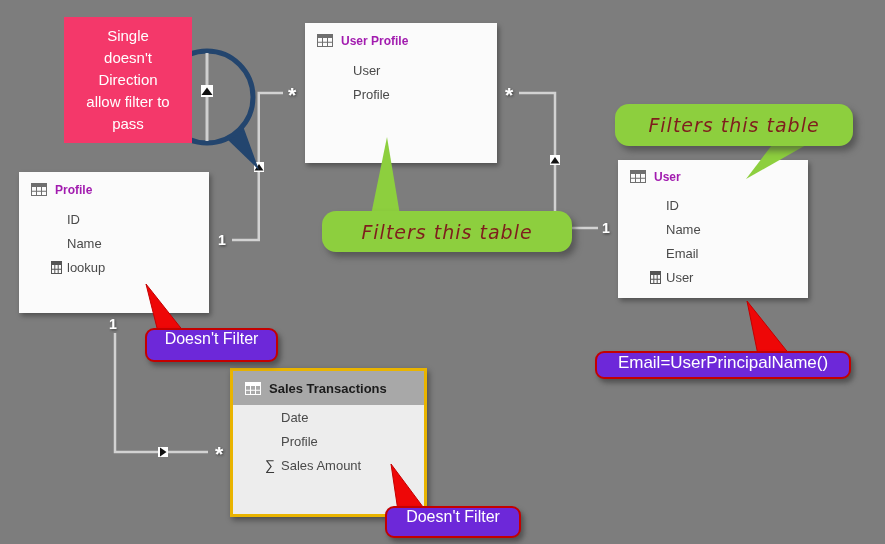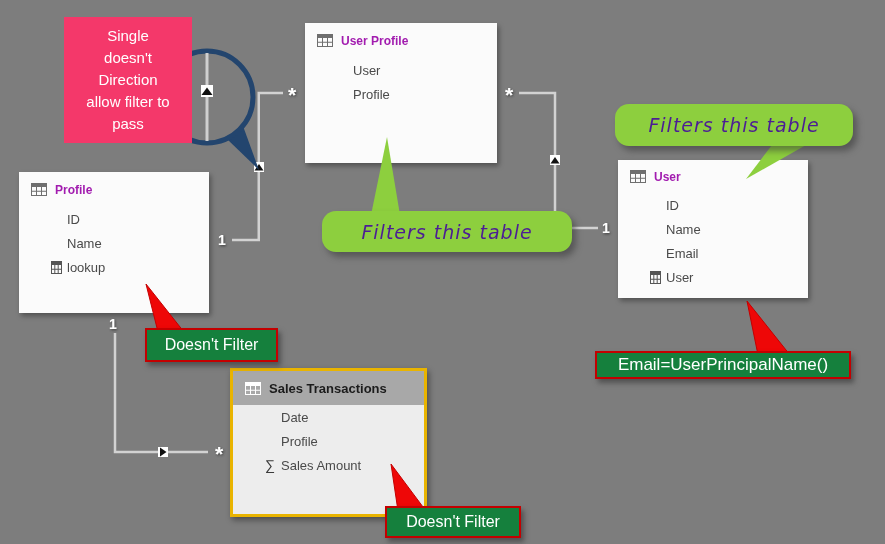--- a/index.html
+++ b/index.html
@@ -21,30 +21,30 @@
   .tbl-selected{background:#ededed;border:3px solid #e9b400;box-sizing:border-box;box-shadow:2px 3px 6px rgba(0,0,0,.4);}
   .tbl-selected .tbl-header{background:#a8a8a8;height:34px;display:flex;align-items:center;padding-left:12px;font-size:13px;font-weight:bold;color:#1c1c1c;}
   .tbl-selected .tbl-header .ticon{display:inline-flex;margin-right:8px;}
 
   
   .note{left:20px;top:17px;width:128px;height:126px;background:#f4386a;color:#fff;
         display:flex;flex-direction:column;justify-content:center;text-align:center;
         font-size:15px;line-height:22px;margin-left:44px;}
 
   
-  .bubble-green{background:#8dcf3e;color:#4c1d95;border-radius:14px;
+  .bubble-green{background:#8dcf3e;color:#7f1d1d;border-radius:14px;
         display:flex;align-items:center;justify-content:center;
         font-family:"DejaVu Sans",sans-serif;font-style:italic;font-size:19px;letter-spacing:1px;
         box-shadow:4px 5px 6px rgba(50,50,50,.5);}
   #bubble-green-mid{left:322px;top:211px;width:250px;height:41px;}
   #bubble-green-user{left:615px;top:104px;width:238px;height:42px;}
 
   
-  .bubble-red{background:#15803d;border:2px solid #c40000;color:#fff;border-radius:0;
-        display:flex;align-items:center;justify-content:center;font-size:16px;
+  .bubble-red{background:#6d28d9;border:2px solid #c40000;color:#fff;border-radius:9px;
+        display:flex;align-items:flex-start;justify-content:center;font-size:16px;
         box-sizing:border-box;box-shadow:3px 4px 5px rgba(40,40,40,.5);}
   #red-filter-1{left:145px;top:328px;width:133px;height:34px;}
   #red-filter-2{left:385px;top:506px;width:136px;height:32px;}
   #red-email{left:595px;top:351px;width:256px;height:28px;font-size:17px;}
 
   
   .card-label{font-family:"Liberation Sans",sans-serif;font-weight:bold;fill:#ffffff;}
   .card-one{font-size:14px;}
   .card-many{font-size:21px;}
 </style>

